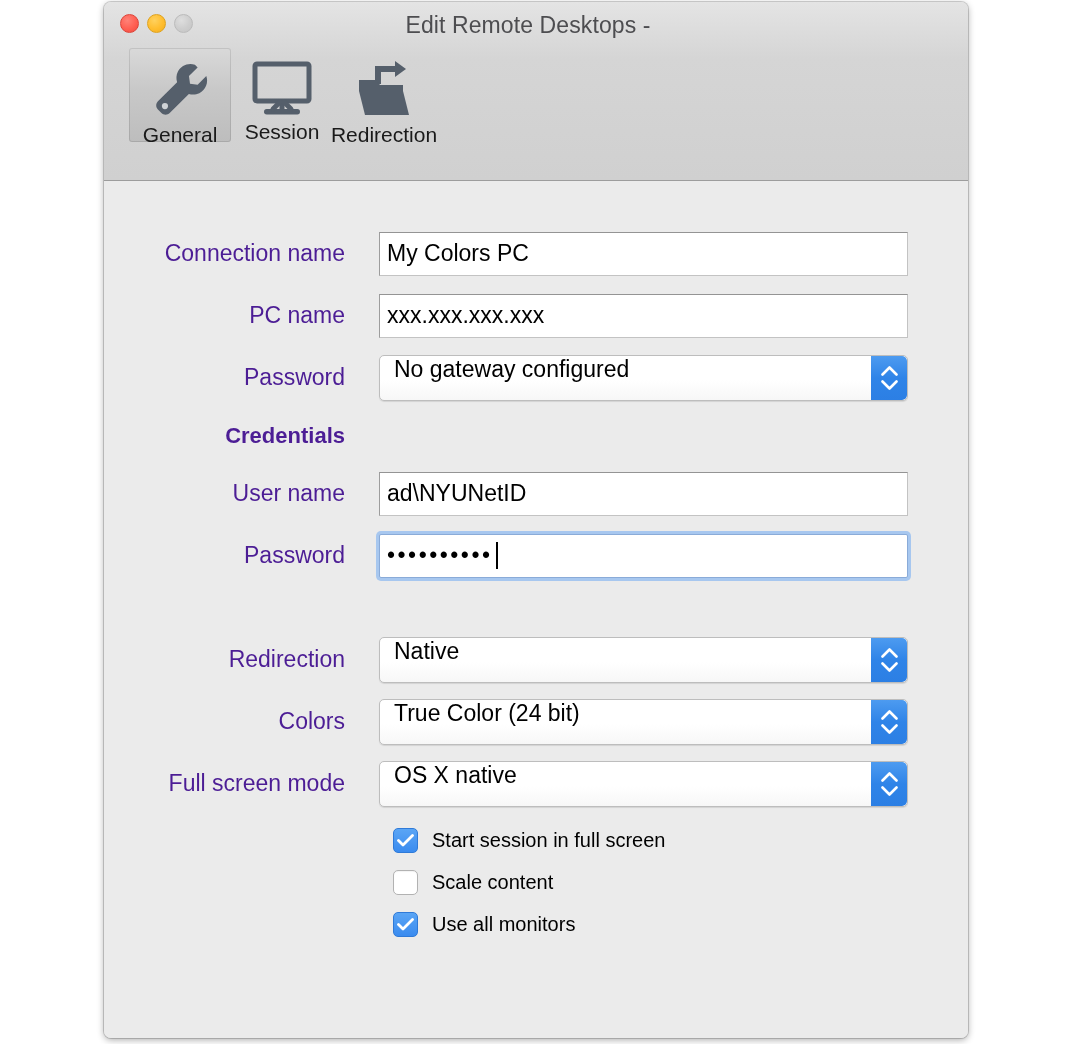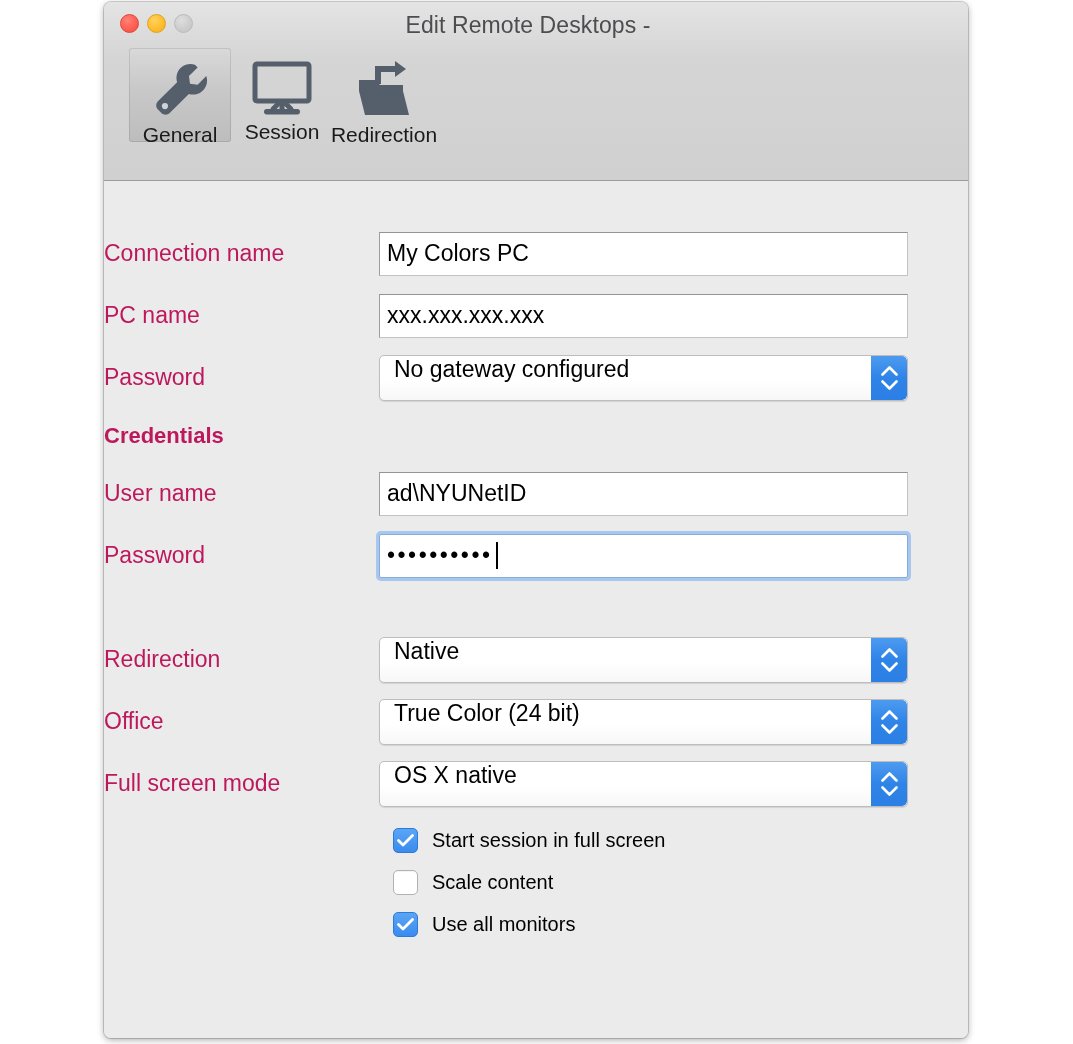--- a/index.html
+++ b/index.html
@@ -131,24 +131,25 @@
     display: flex;
     align-items: center;
     height: 45px;
     margin-bottom: 17px;
   }
   .form-row.tight { margin-bottom: 13px; }
 
   .label-col {
     width: 275px;
     flex: 0 0 275px;
-    padding-right: 19px;
+    text-align: right;
+    padding-right: 34px;
     box-sizing: border-box;
     font-size: 23px;
-    color: #be185d;
+    color: #4c1d95;
     white-space: nowrap;
   }
   .label-col.bold { font-weight: bold; font-size: 22px; }
 
   .field-col {
     width: 529px;
     flex: 0 0 529px;
     position: relative;
   }
 
@@ -387,21 +388,21 @@
                 </svg>
               <svg width="17" height="10" viewBox="0 0 17 10">
                   <path d="M1.5 1.5 L8.5 8.5 L15.5 1.5" fill="none" stroke="#ffffff" stroke-width="2.6" stroke-linecap="round" stroke-linejoin="round"></path>
                 </svg>
             </span>
           </div>
         </div>
       </div>
 
       <div class="form-row">
-        <div class="label-col">Office</div>
+        <div class="label-col">Colors</div>
         <div class="field-col">
           <div class="popup">
             <span>True Color (24 bit)</span>
             <span class="stepper">
               <svg width="17" height="10" viewBox="0 0 17 10">
                   <path d="M1.5 8.5 L8.5 1.5 L15.5 8.5" fill="none" stroke="#ffffff" stroke-width="2.6" stroke-linecap="round" stroke-linejoin="round"></path>
                 </svg>
               <svg width="17" height="10" viewBox="0 0 17 10">
                   <path d="M1.5 1.5 L8.5 8.5 L15.5 1.5" fill="none" stroke="#ffffff" stroke-width="2.6" stroke-linecap="round" stroke-linejoin="round"></path>
                 </svg>

